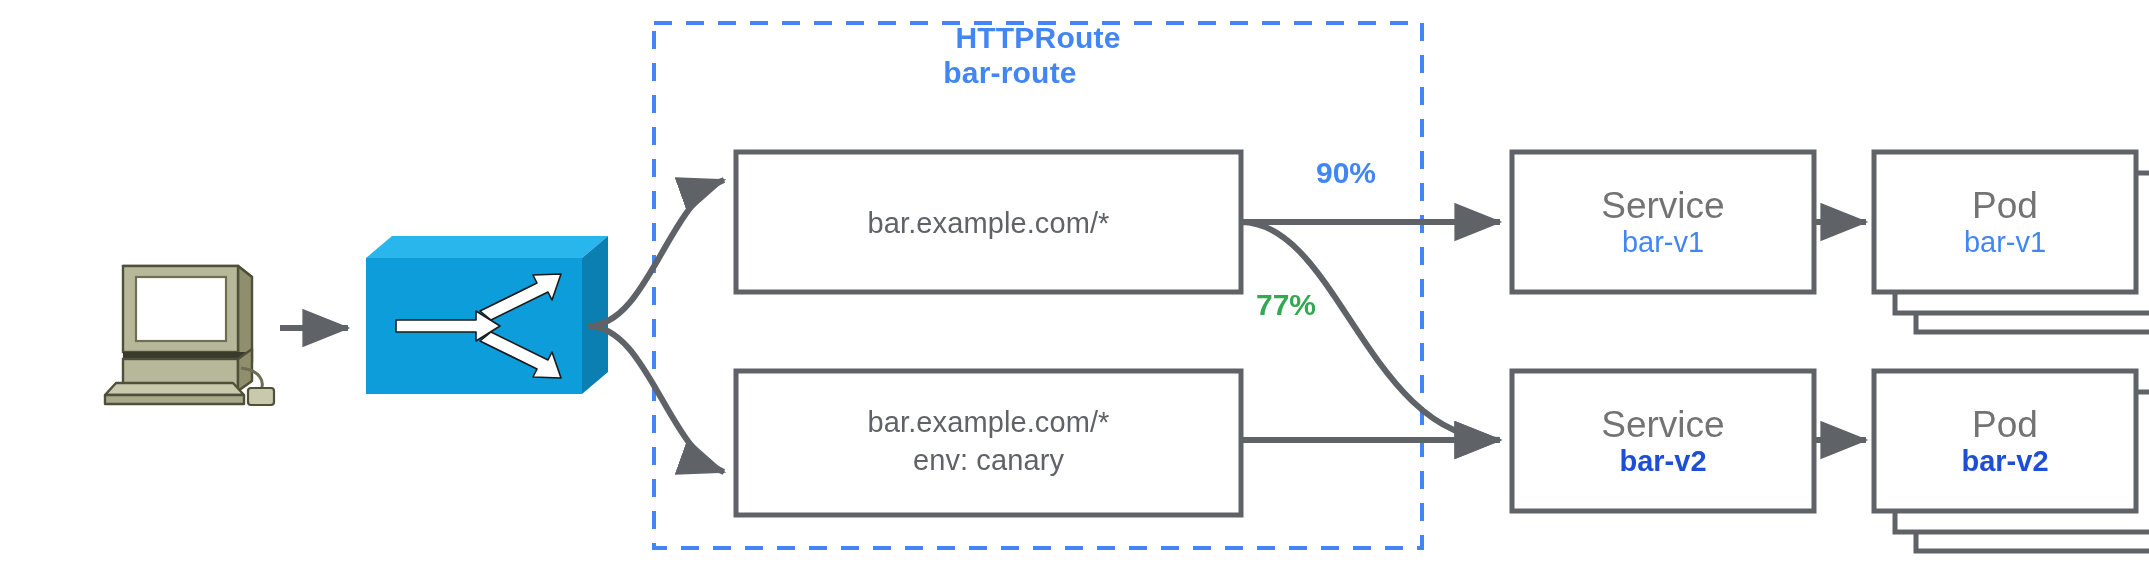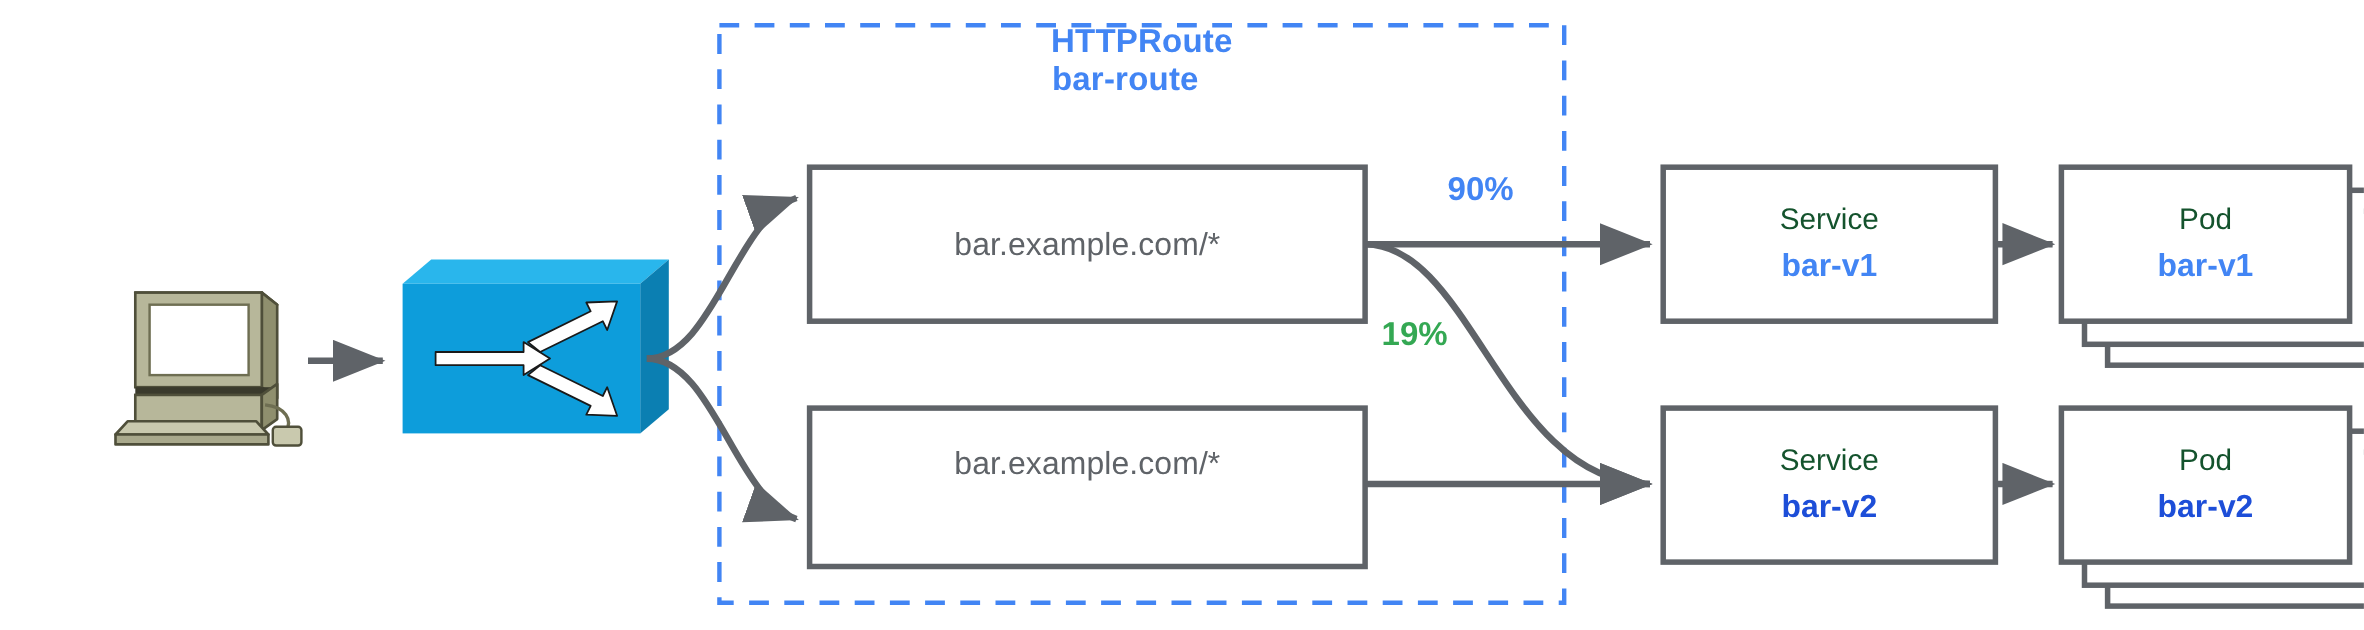--- a/index.html
+++ b/index.html
@@ -54,27 +54,27 @@
     color: #4285f4;
     font-weight: bold;
     font-size: 30px;
   }
   .pct-green {
     color: #34a853;
     font-weight: bold;
     font-size: 30px;
   }
   .node-kind {
-    color: #14532d;
+    color: #737373;
     font-weight: normal;
-    font-size: 27px;
+    font-size: 37px;
   }
   .node-name-blue {
     color: #4285f4;
-    font-weight: bold;
+    font-weight: normal;
     font-size: 29px;
   }
   .node-name-green {
     color: #1d4ed8;
     font-weight: bold;
     font-size: 29px;
   }
 </style>
 </head>
 <body>
@@ -157,29 +157,30 @@
     </g>
 
     <g>
       <rect x="1868" y="411" width="262" height="140" fill="#ffffff" stroke="#5f6368" stroke-width="5"></rect>
       <rect x="1847" y="392" width="262" height="140" fill="#ffffff" stroke="#5f6368" stroke-width="5"></rect>
       <rect x="1826" y="371" width="262" height="140" fill="#ffffff" stroke="#5f6368" stroke-width="5"></rect>
     </g>
   </svg>
 
   <div class="txt route-title" style="left:606px; top:20px; width:768px;">HTTPRoute</div>
-  <div class="txt route-title" style="left:591px; top:55px; width:768px;">bar-route</div>
+  <div class="txt route-title" style="left:578px; top:55px; width:768px;">bar-route</div>
 
 
   <div class="txt rule-text" style="left:688px; top:206px; width:505px;">bar.example.com/*</div>
 
   <div class="txt rule-text" style="left:688px; top:405px; width:505px;">bar.example.com/*</div>
+  <div class="txt rule-text" style="left:688px; top:443px; width:505px;">env: canary</div>
 
   <div class="txt pct-blue" style="left:1208px; top:155px; width:120px; text-align:right;">90%</div>
-  <div class="txt pct-green" style="left:1208px; top:287px; width:120px; text-align:left;">19%</div>
+  <div class="txt pct-green" style="left:1208px; top:287px; width:120px; text-align:left;">77%</div>
 
   <div class="txt node-kind" style="left:1464px; top:184px; width:302px;">Service</div>
   <div class="txt node-name-blue" style="left:1464px; top:225px; width:302px;">bar-v1</div>
 
   <div class="txt node-kind" style="left:1464px; top:403px; width:302px;">Service</div>
   <div class="txt node-name-green" style="left:1464px; top:444px; width:302px;">bar-v2</div>
 
   <div class="txt node-kind" style="left:1826px; top:184px; width:262px;">Pod</div>
   <div class="txt node-name-blue" style="left:1826px; top:225px; width:262px;">bar-v1</div>
 

